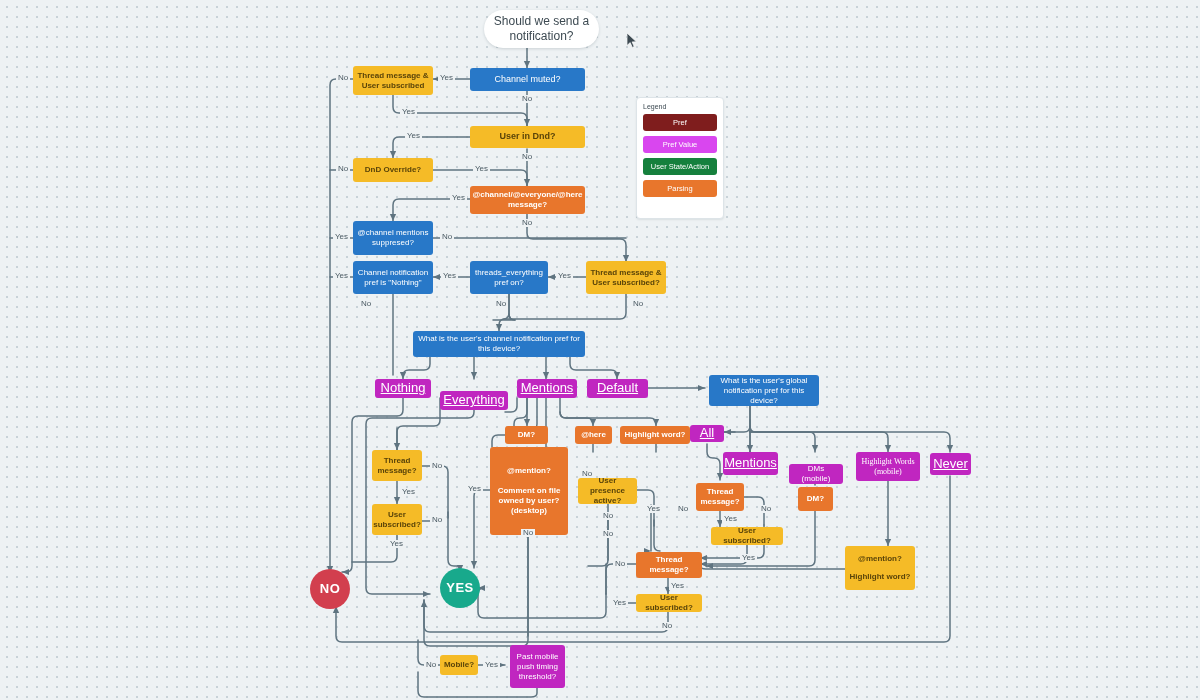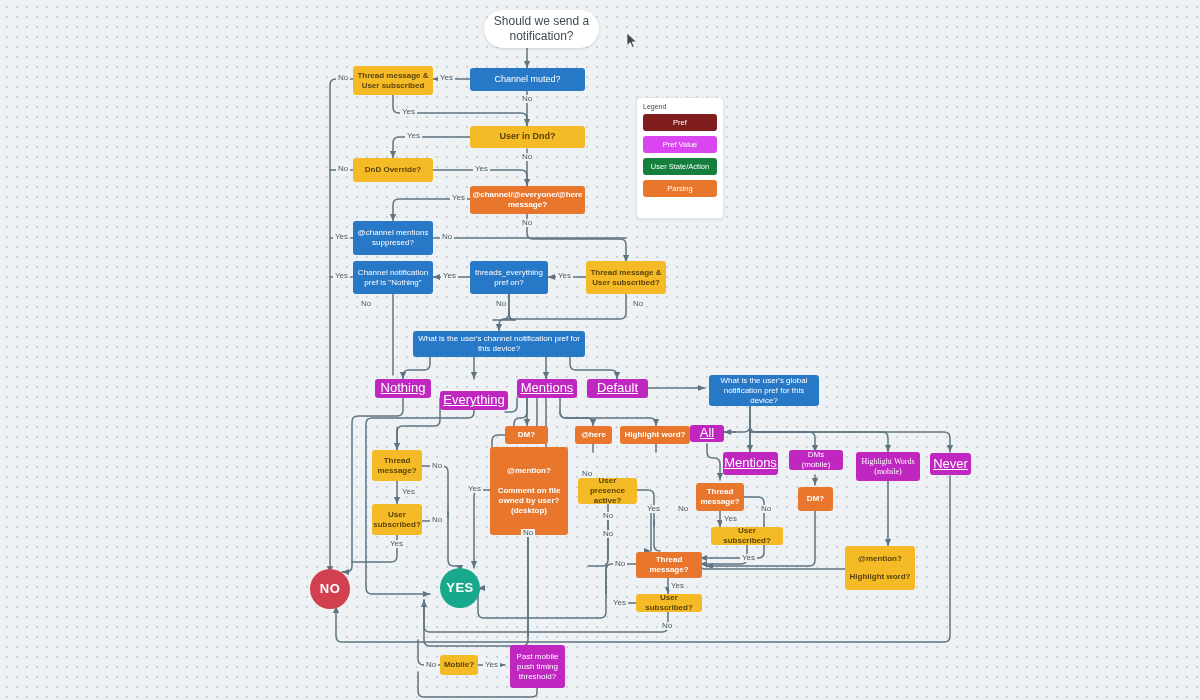--- a/index.html
+++ b/index.html
@@ -249,21 +249,21 @@
 
   <div class="node n-prefvalue sz-l" style="left:375px;top:379px;width:56px;height:19px;">Nothing</div>
   <div class="node n-prefvalue sz-l" style="left:440px;top:379px;width:68px;height:19px;margin-top:12px;">Everything</div>
   <div class="node n-prefvalue sz-l" style="left:517px;top:379px;width:60px;height:19px;">Mentions</div>
   <div class="node n-prefvalue sz-l" style="left:587px;top:379px;width:61px;height:19px;">Default</div>
 
   <div class="node n-pref sz-s" style="left:709px;top:375px;width:110px;height:31px;">What is the user's global notification pref for this device?</div>
 
   <div class="node n-prefvalue sz-l" style="left:690px;top:425px;width:34px;height:17px;">All</div>
   <div class="node n-prefvalue sz-l" style="left:723px;top:452px;width:55px;height:23px;">Mentions</div>
-  <div class="node n-prefvalue sz-s" style="left:789px;top:450px;width:54px;height:20px;">DMs (mobile)</div>
+  <div class="node n-prefvalue sz-s" style="left:789px;top:464px;width:54px;height:20px;">DMs (mobile)</div>
   <div class="node n-prefvalue sz-s" style="left:856px;top:452px;width:64px;height:29px;font-family:Liberation Serif, serif;">Highlight Words (mobile)</div>
   <div class="node n-prefvalue sz-l" style="left:930px;top:453px;width:41px;height:22px;">Never</div>
 
   <div class="node n-parse sz-s" style="left:505px;top:426px;width:43px;height:18px;">DM?</div>
   <div class="node n-parse sz-s" style="left:575px;top:426px;width:37px;height:18px;">@here</div>
   <div class="node n-parse sz-s" style="left:620px;top:426px;width:70px;height:18px;">Highlight word?</div>
 
   <div class="node n-state sz-s" style="left:372px;top:450px;width:50px;height:31px;">Thread message?</div>
   <div class="node n-state sz-s" style="left:372px;top:504px;width:50px;height:31px;">User subscribed?</div>
 

